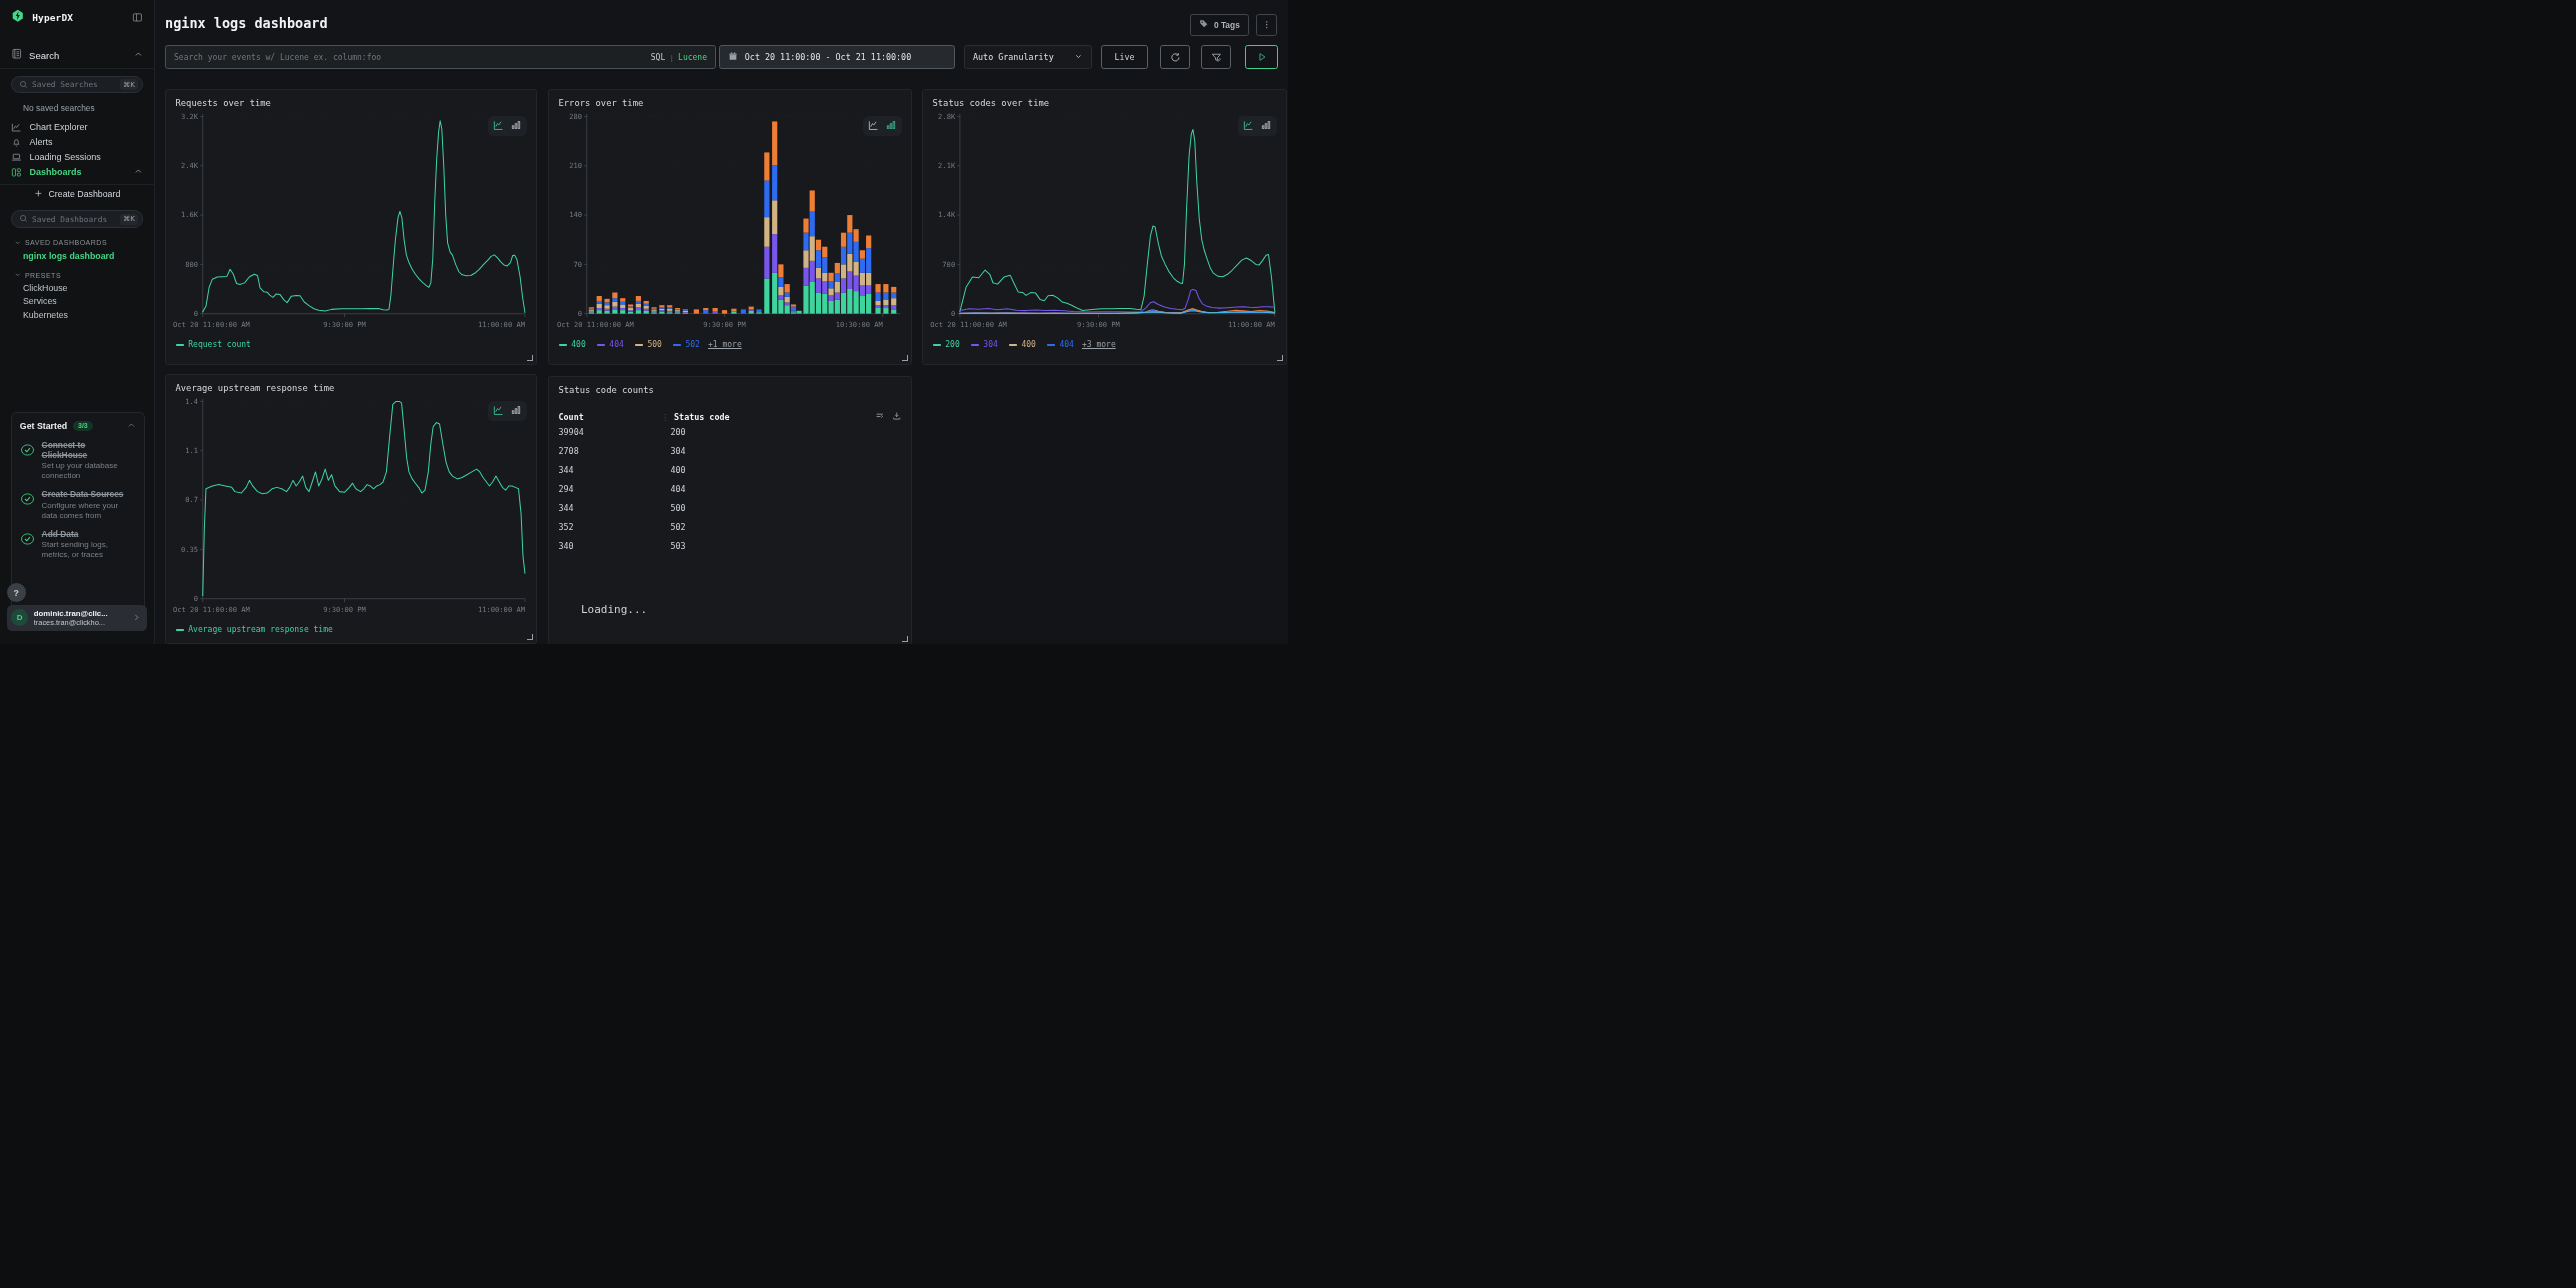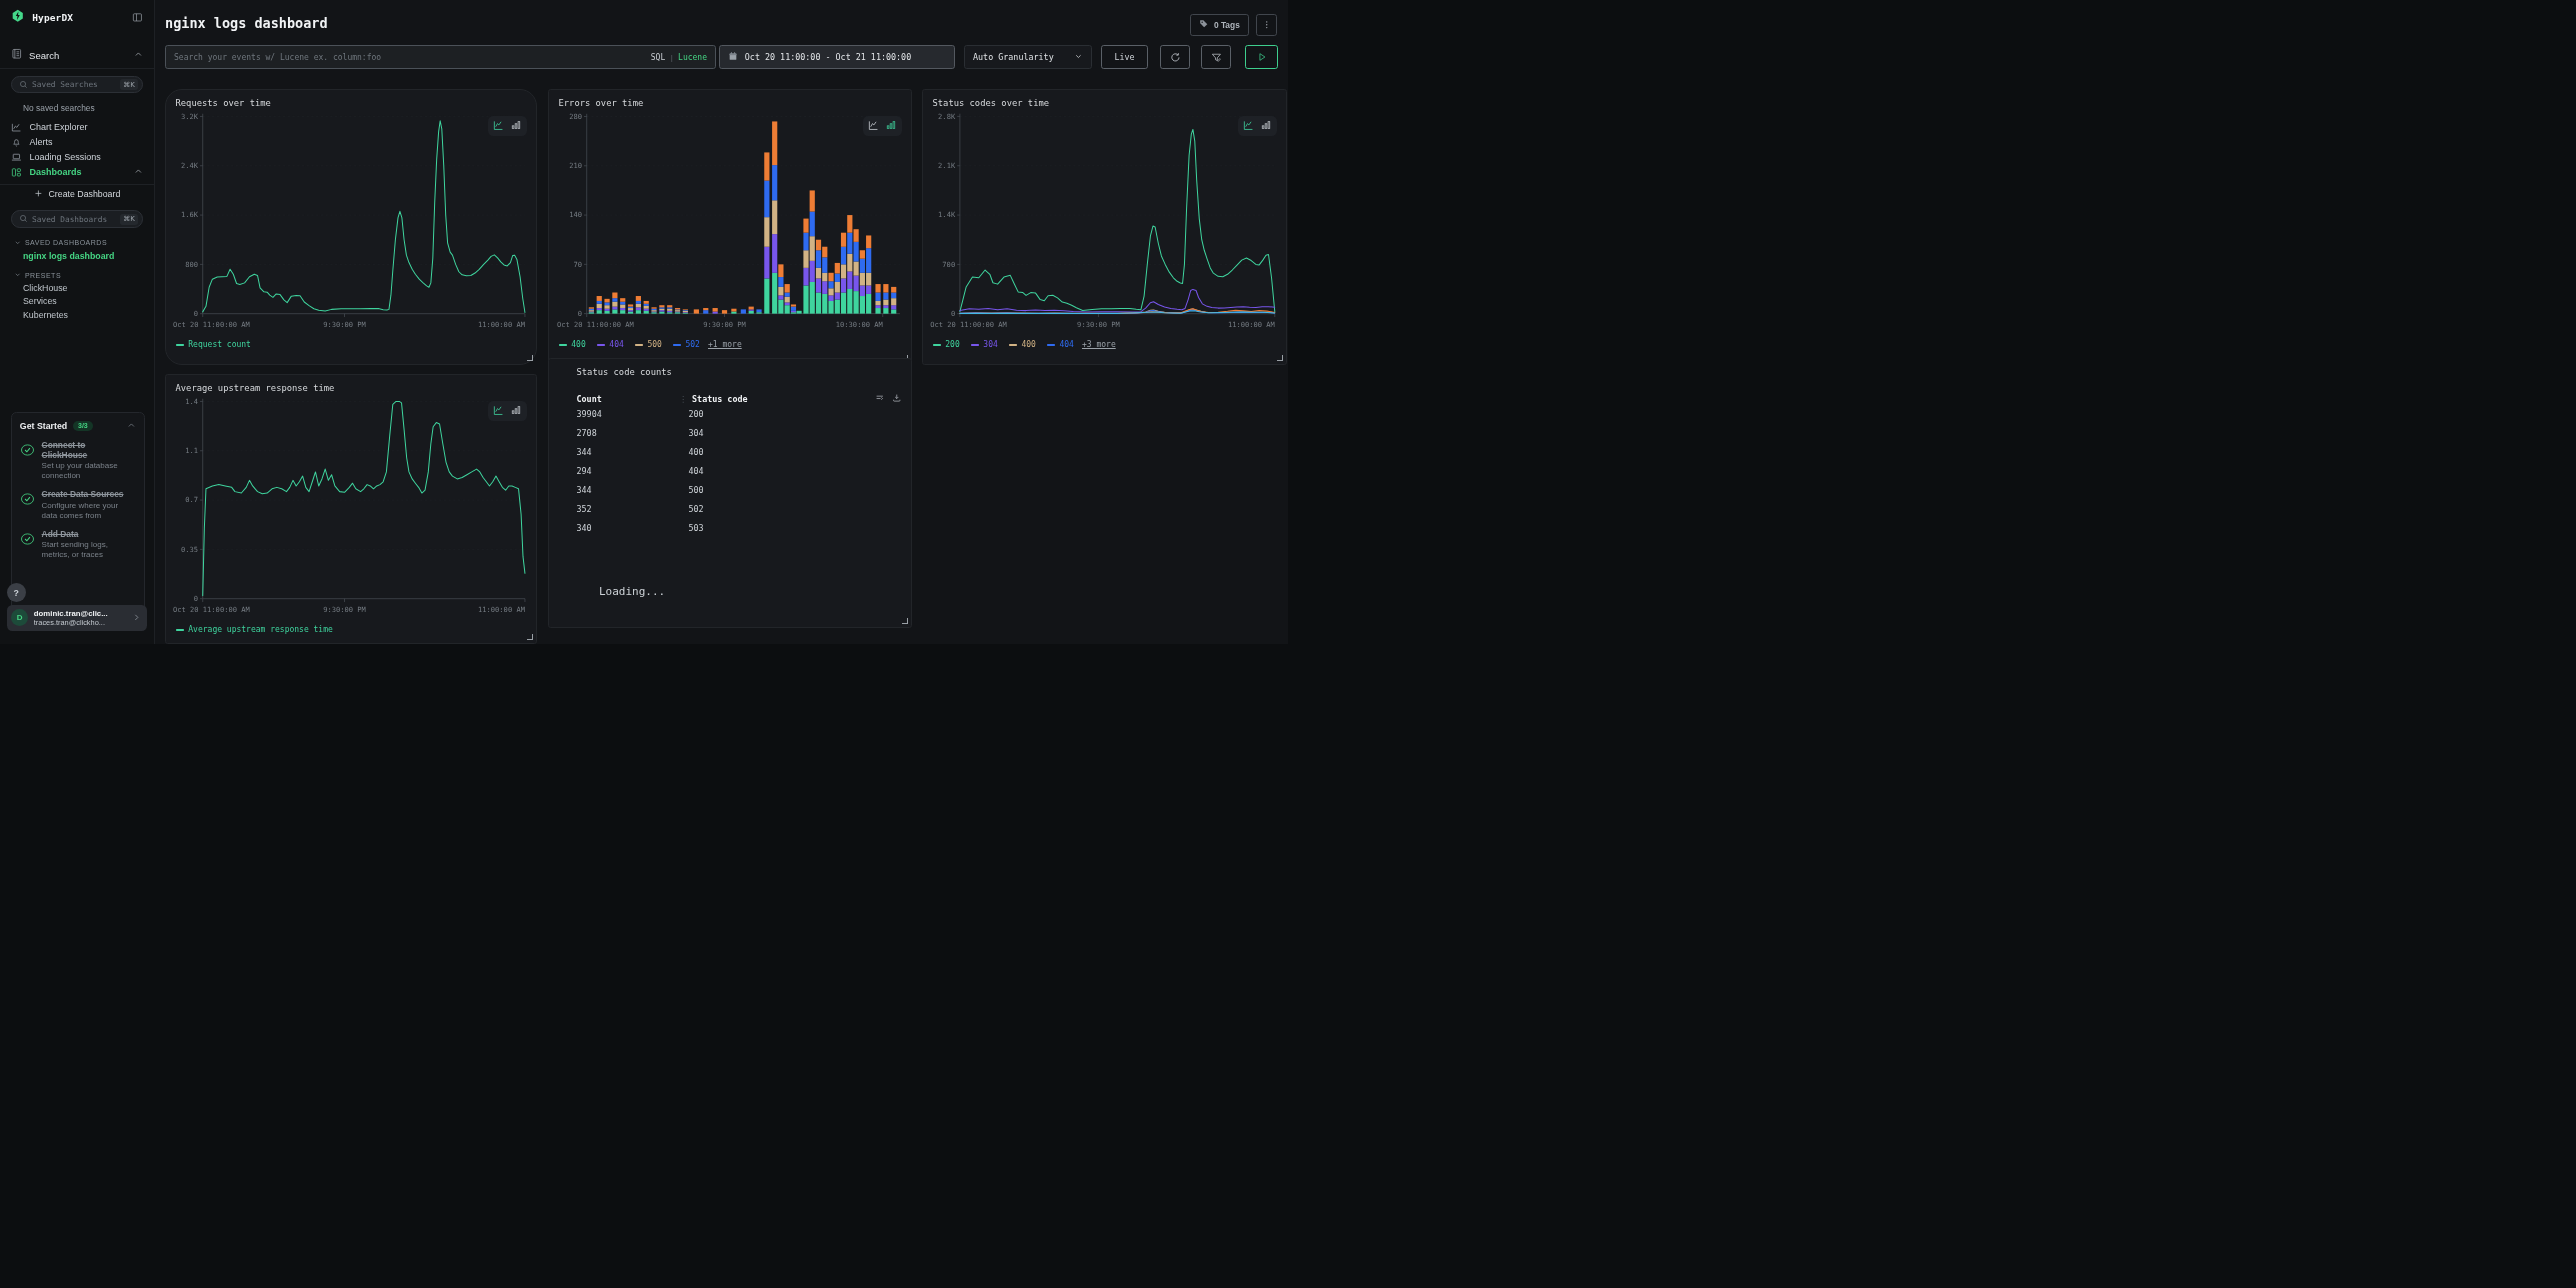--- a/index.html
+++ b/index.html
@@ -371,21 +371,21 @@
           <path d="M14.5 19.5l5-5 1.5 1.5-5 5z" stroke-width="1.3"></path>
         </svg>
     </button>
     <button class="icon-btn play-btn">
       <svg width="10" height="10" viewBox="0 0 24 24" fill="none" stroke="currentColor" stroke-width="1.8">
           <polygon points="7 4 19 12 7 20"></polygon>
         </svg>
     </button>
   </div>
 
-  <div class="card" style="left:165px; top:89px; width:372px; height:276px;border-radius:17px;">
+  <div class="card" style="left:165px; top:89px; width:372px; height:276px;">
     <div class="card-title">Requests over time</div>
     <svg class="plot" width="356" height="223" viewBox="0 0 527 330">
         <line x1="40" y1="300" x2="44" y2="300" stroke="#4a5058"></line>
         <text x="37" y="303.5" text-anchor="end" class="tick">0</text>
         <line x1="44" y1="227" x2="521" y2="227" stroke="#1e2126" stroke-dasharray="3 4"></line>
         <line x1="40" y1="227" x2="44" y2="227" stroke="#4a5058"></line>
         <text x="37" y="230.5" text-anchor="end" class="tick">800</text>
         <line x1="44" y1="154" x2="521" y2="154" stroke="#1e2126" stroke-dasharray="3 4"></line>
         <line x1="40" y1="154" x2="44" y2="154" stroke="#4a5058"></line>
         <text x="37" y="157.5" text-anchor="end" class="tick">1.6K</text>
@@ -759,21 +759,21 @@
             <polyline points="6 15 10 8 13 11 18 4"></polyline>
           </svg></span>
         <span><svg width="10" height="10" viewBox="0 0 24 24" fill="none" stroke="#c8cdd2" stroke-width="1.8">
             <rect x="3" y="14" width="4" height="6"></rect>
             <rect x="10" y="9" width="4" height="11"></rect>
             <rect x="17" y="4" width="4" height="16"></rect>
           </svg></span>
       </div>
   </div>
 
-  <div class="card" style="left:548px; top:358px; width:364px; height:270px;padding-left:18px;">
+  <div class="card" style="left:548px; top:376px; width:364px; height:270px;">
     <div class="card-title">Status code counts</div>
     <div class="tbl-head">
       <span class="c1">Count</span>
       <span class="handle">⋮</span>
       <span>Status code</span>
       <span class="grow"></span>
       <span class="tbl-icons">
         <span>
           <svg width="9.5" height="9.5" viewBox="0 0 24 24" fill="none" stroke="currentColor" stroke-width="1.8">
               <line x1="4" y1="8" x2="20" y2="8"></line>

